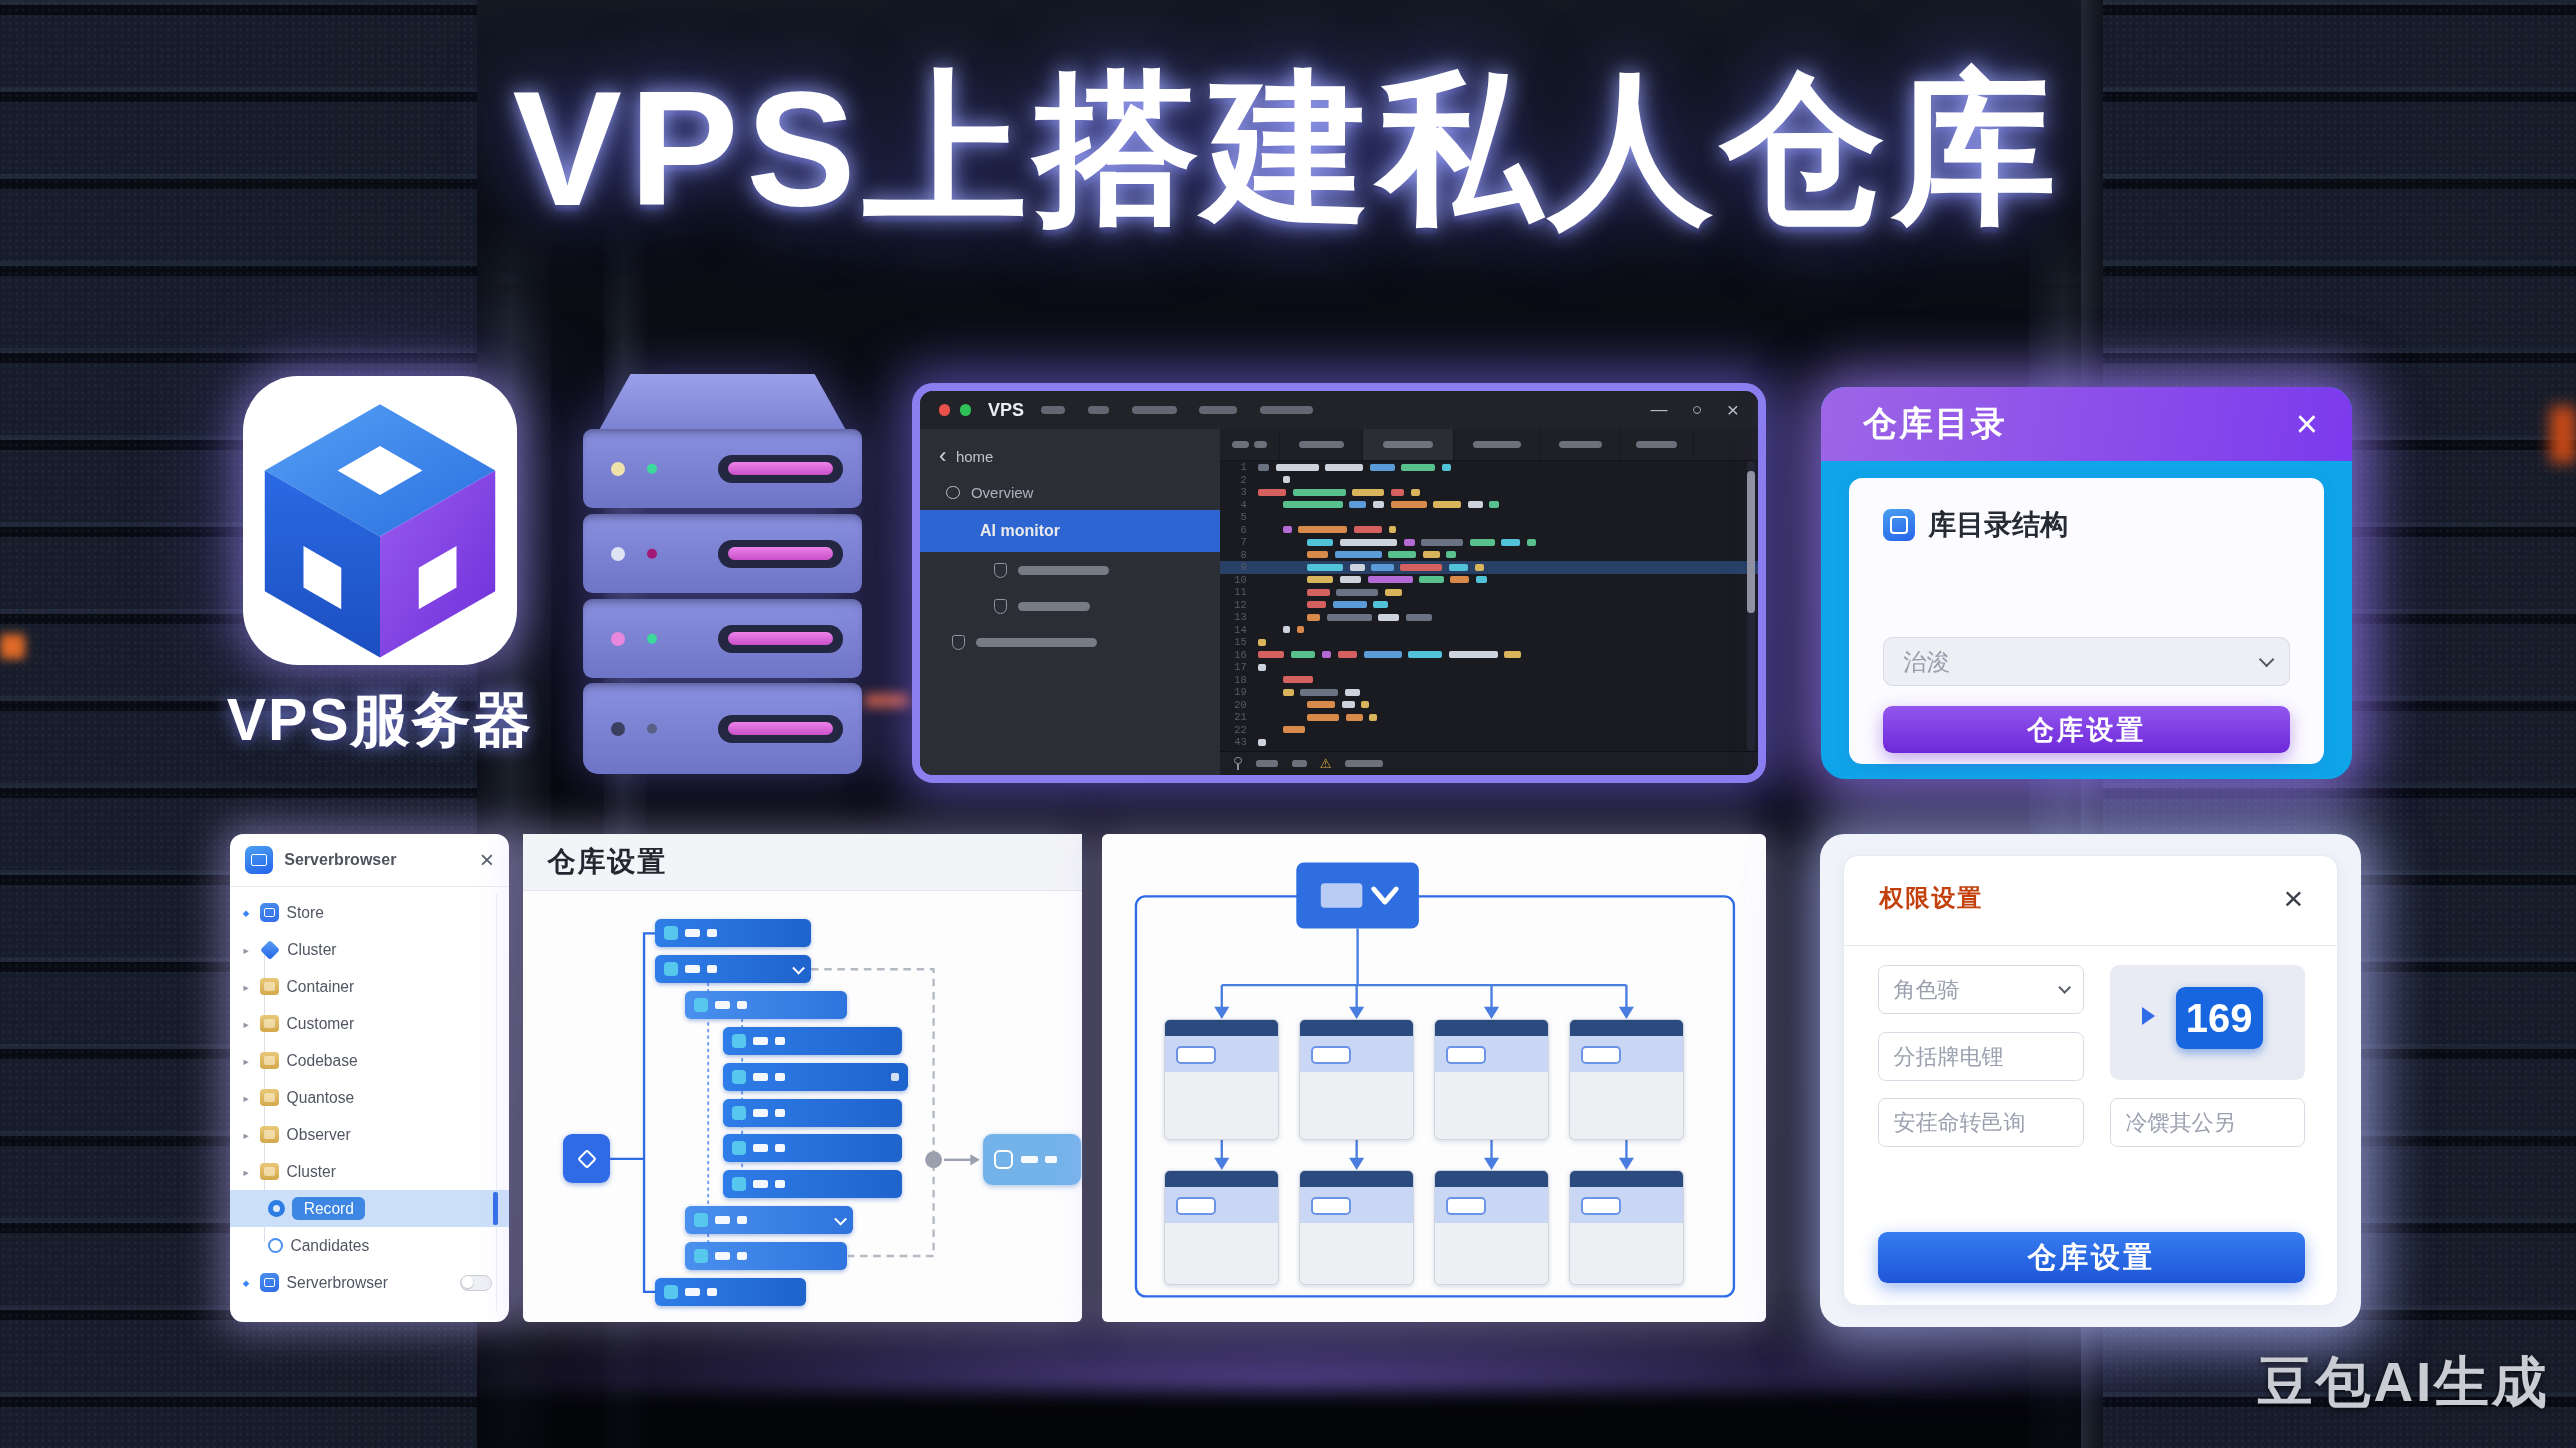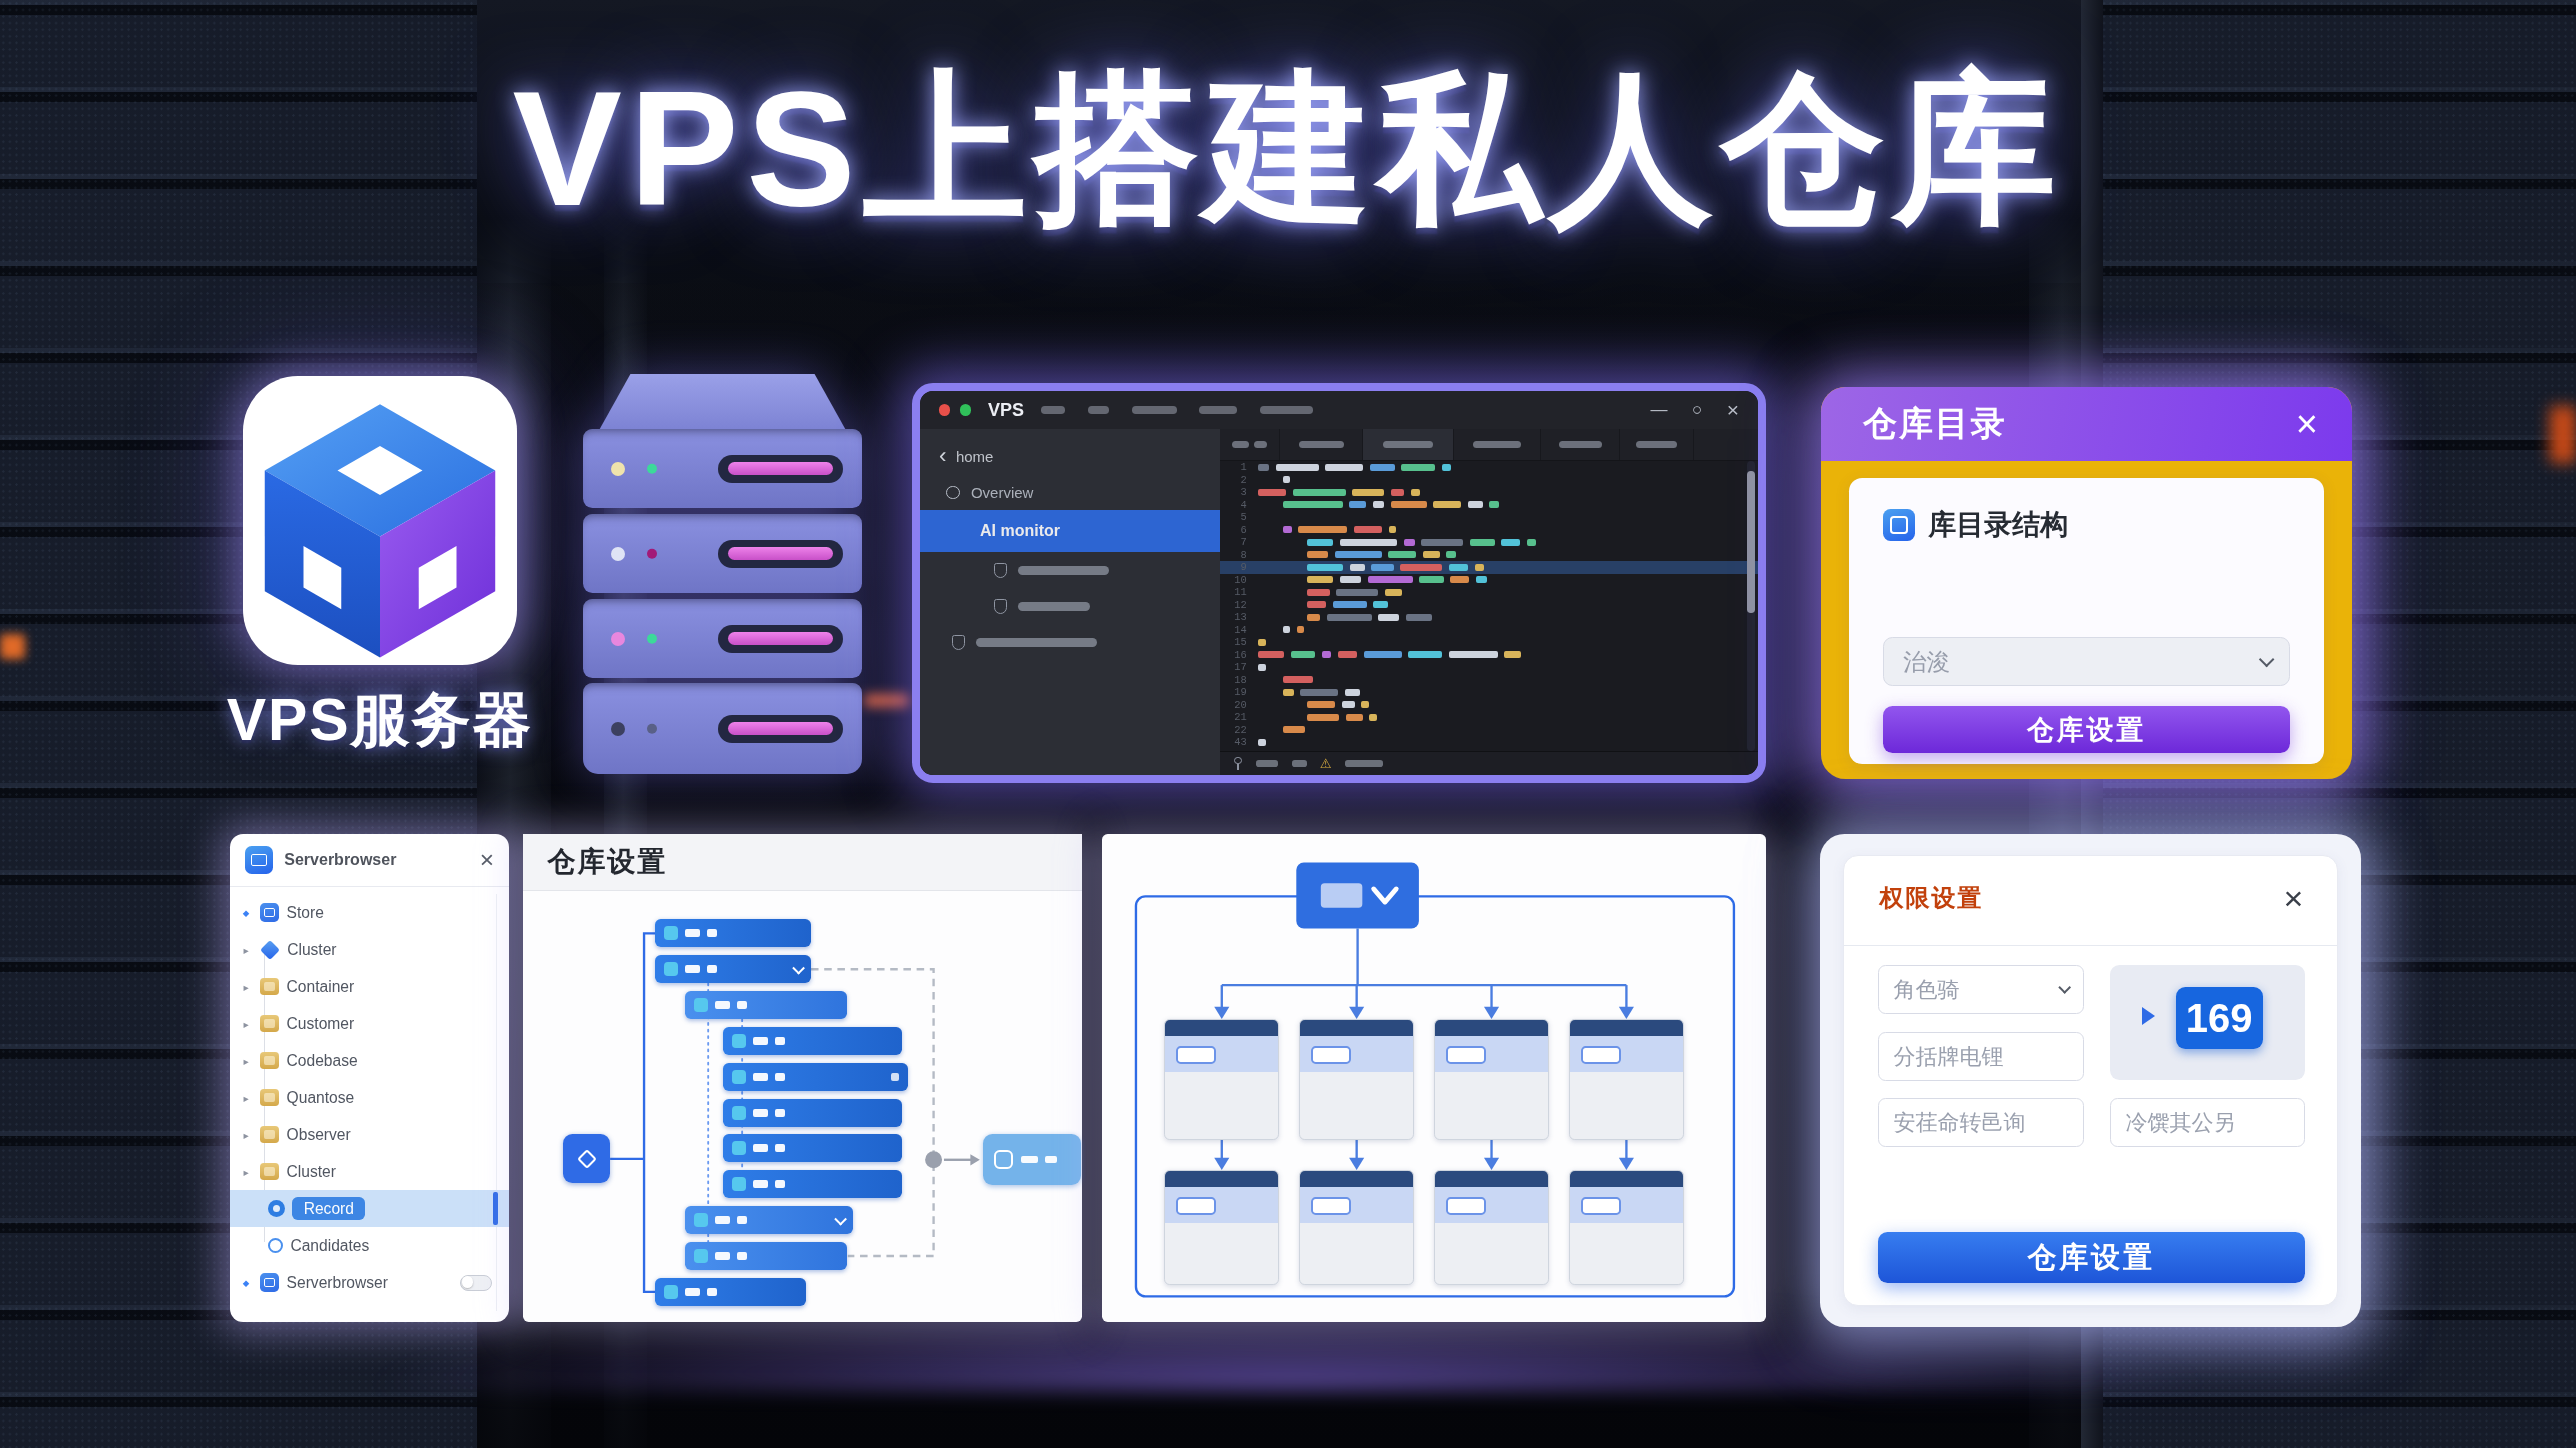--- a/index.html
+++ b/index.html
@@ -95,21 +95,21 @@
   #scroll-thumb { right:2.8px; top:42px; width:8.5px; height:142px; background:#a3a8b6; opacity:.85; border-radius:3.8px; }
   #statusbar { left:0; right:0; bottom:0; height:24.5px; background:#1d1e24; border-top:0.9px solid #101114;
     display:flex; align-items:center; gap:13.2px; padding-left:13.2px; }
   .st-bar { height:6.6px; border-radius:2.8px; background:#8d93a0; opacity:.7; }
   .branch-ic { width:9.4px; height:13.2px; position:relative; }
   .branch-ic::before { content:""; position:absolute; left:3.8px; top:0; bottom:0; width:1.9px; background:#8d93a0; }
   .branch-ic::after { content:""; position:absolute; left:0.9px; top:0; width:5.7px; height:5.7px; border:1.9px solid #8d93a0; border-radius:50%; background:#1d1e24; }
   .warn-ic { color:#e0b341; font-size:13.2px; }
 
   
-  #catalog { left:1821px; top:387px; width:531px; height:392px; border-radius:24.5px; background:#eab308;
+  #catalog { left:1821px; top:387px; width:531px; height:392px; border-radius:24.5px; background:#0ea5e9;
     box-shadow:0 0 52px 15px rgba(165,135,255,.6), 0 13.2px 85px rgba(120,90,230,.45); }
   #catalog-header { left:0; top:0; right:0; height:74px; border-radius:24.5px 24.5px 0 0;
     background:linear-gradient(100deg,#9d66e6,#7c3aed); display:flex; align-items:center; }
   #catalog-title { color:#fff; font-size:34px; font-weight:bold; margin-left:42px; letter-spacing:1.9px; }
   .close-x { margin-left:auto; margin-right:34px; color:#fff; font-size:38px; line-height:1; cursor:default; }
   #catalog-card { left:28px; right:28px; top:91px; bottom:15px; background:#fcfbff; border-radius:13.2px;
     box-shadow:0 3.8px 15px rgba(90,70,160,.12); }
   .cat-label-row { left:34px; top:28px; display:flex; align-items:center; gap:13.2px; }
   .blue-app-ic { width:32px; height:32px; border-radius:7.5px; background:linear-gradient(160deg,#4aa0f0,#2563eb);
     display:flex; align-items:center; justify-content:center; }
@@ -822,15 +822,16 @@
         <div class="abs" id="perm-tri"></div>
         <div class="abs" id="perm-badge">169</div>
       </div>
       <div class="abs perm-field" id="perm-f4">
         <input placeholder="冷馔其公另" style="">
       </div>
       <button class="abs primary-btn" id="perm-btn">仓库设置</button>
     </div>
   </div>
 
+  <div class="abs" id="watermark">豆包AI生成</div>
 
 </div>
 
 
 </body></html>

